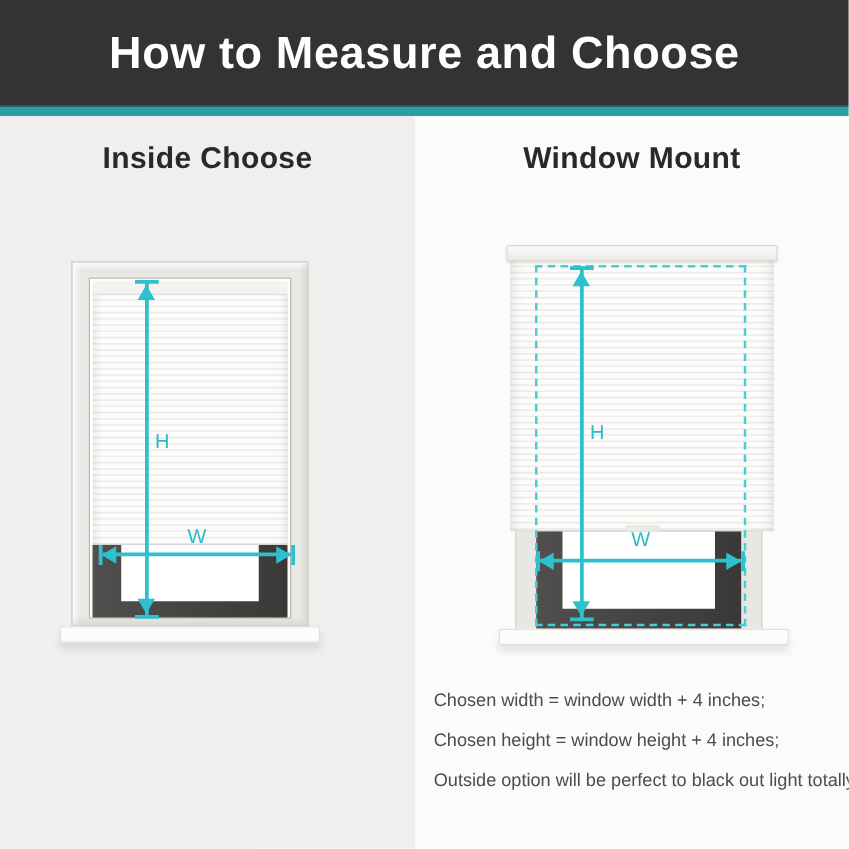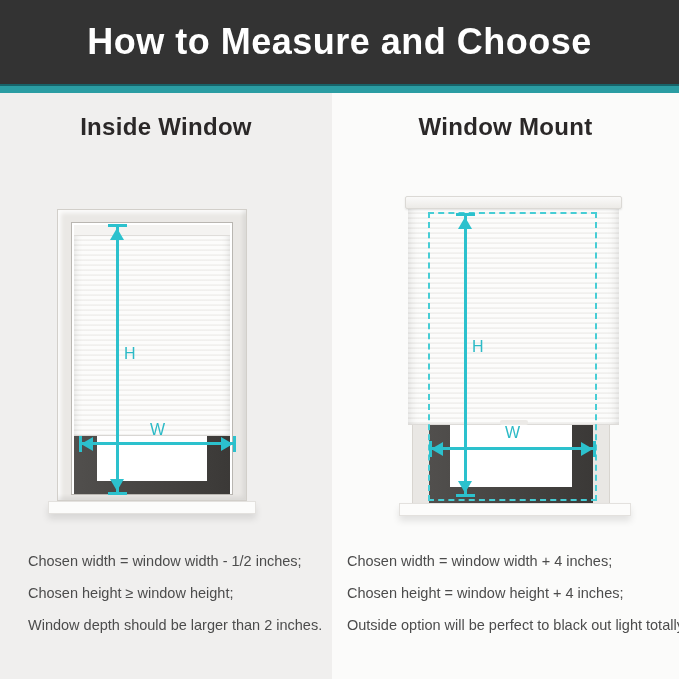--- a/index.html
+++ b/index.html
@@ -83,21 +83,21 @@
 <div class="canvas">
 
   <div class="header">
     <h1>How to Measure and Choose</h1>
   </div>
   <div class="accent"></div>
 
   <div class="content">
 
     <div class="col col-left">
-      <h2>Inside Window</h2>
+      <h2>Inside Choose</h2>
 
       <div class="win-in">
         <div class="frame"></div>
         <div class="recess"></div>
         <div class="blind">
           <div class="headrail"></div>
           <div class="pleats"></div>
         </div>
         <div class="opening">
           <div class="glass"></div>
@@ -112,25 +112,20 @@
         <span class="mlabel" style="left:67px; top:136px;">H</span>
 
         <span class="cap" style="left:22px; top:227px; width:3px; height:16px;"></span>
         <span class="tri lft" style="left:24px; top:228px;"></span>
         <span class="meas" style="left:25px; top:233px; width:151px; height:3px;"></span>
         <span class="tri rgt" style="left:164px; top:228px;"></span>
         <span class="cap" style="left:176px; top:227px; width:3px; height:16px;"></span>
         <span class="mlabel" style="left:93px; top:212px;">W</span>
       </div>
 
-      <div class="notes">
-        <p>Chosen width = window width - 1/2 inches;</p>
-        <p>Chosen height ≥ window height;</p>
-        <p>Window depth should be larger than 2 inches.</p>
-      </div>
     </div>
 
     <div class="col col-right">
       <h2>Window Mount</h2>
 
       <div class="win-out">
         <div class="wf-side l"></div>
         <div class="wf-side r"></div>
         <div class="reveal">
           <div class="glass2"></div>

